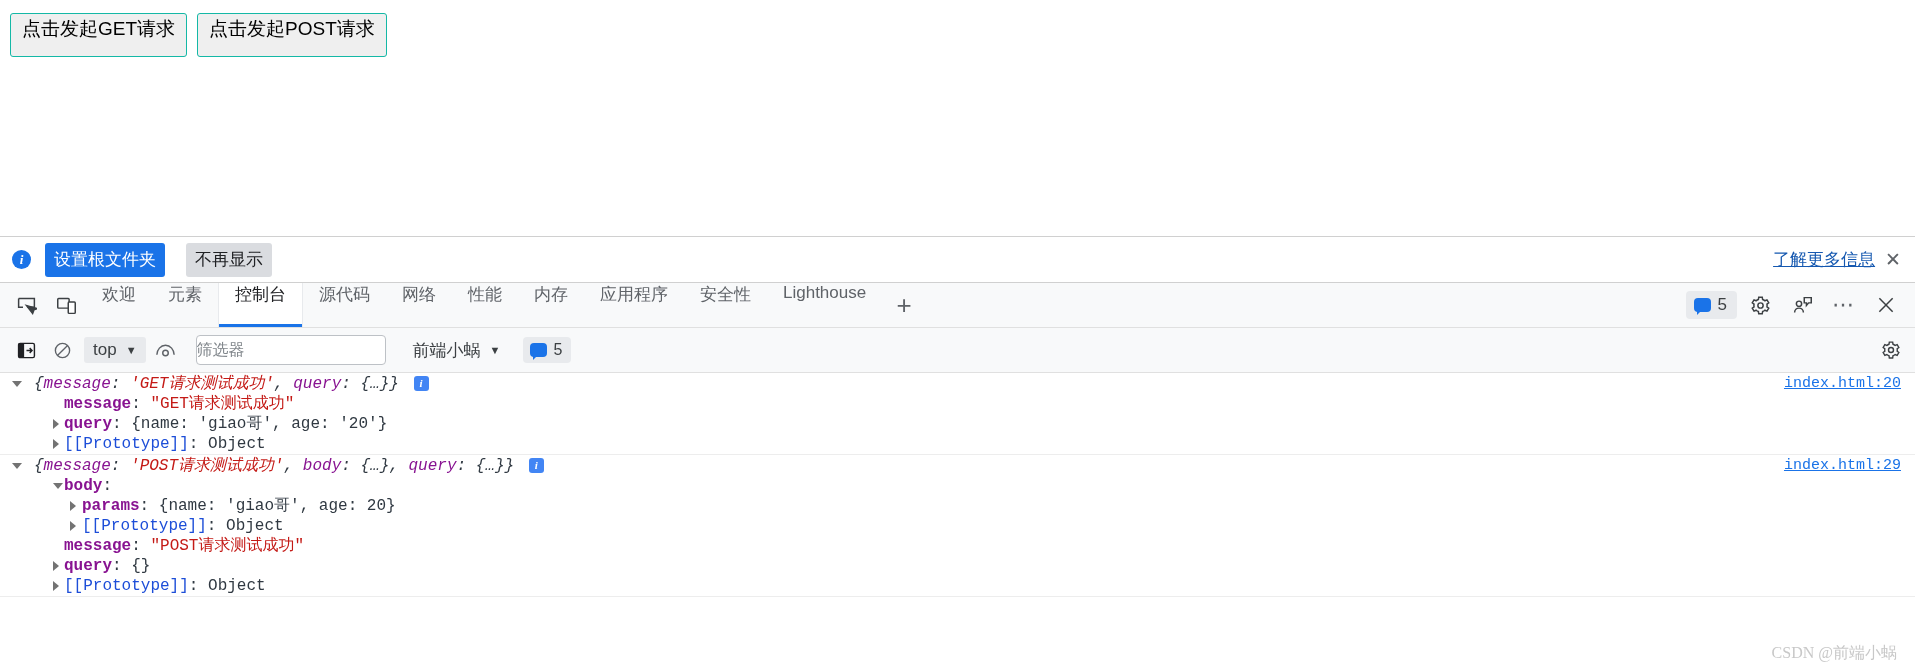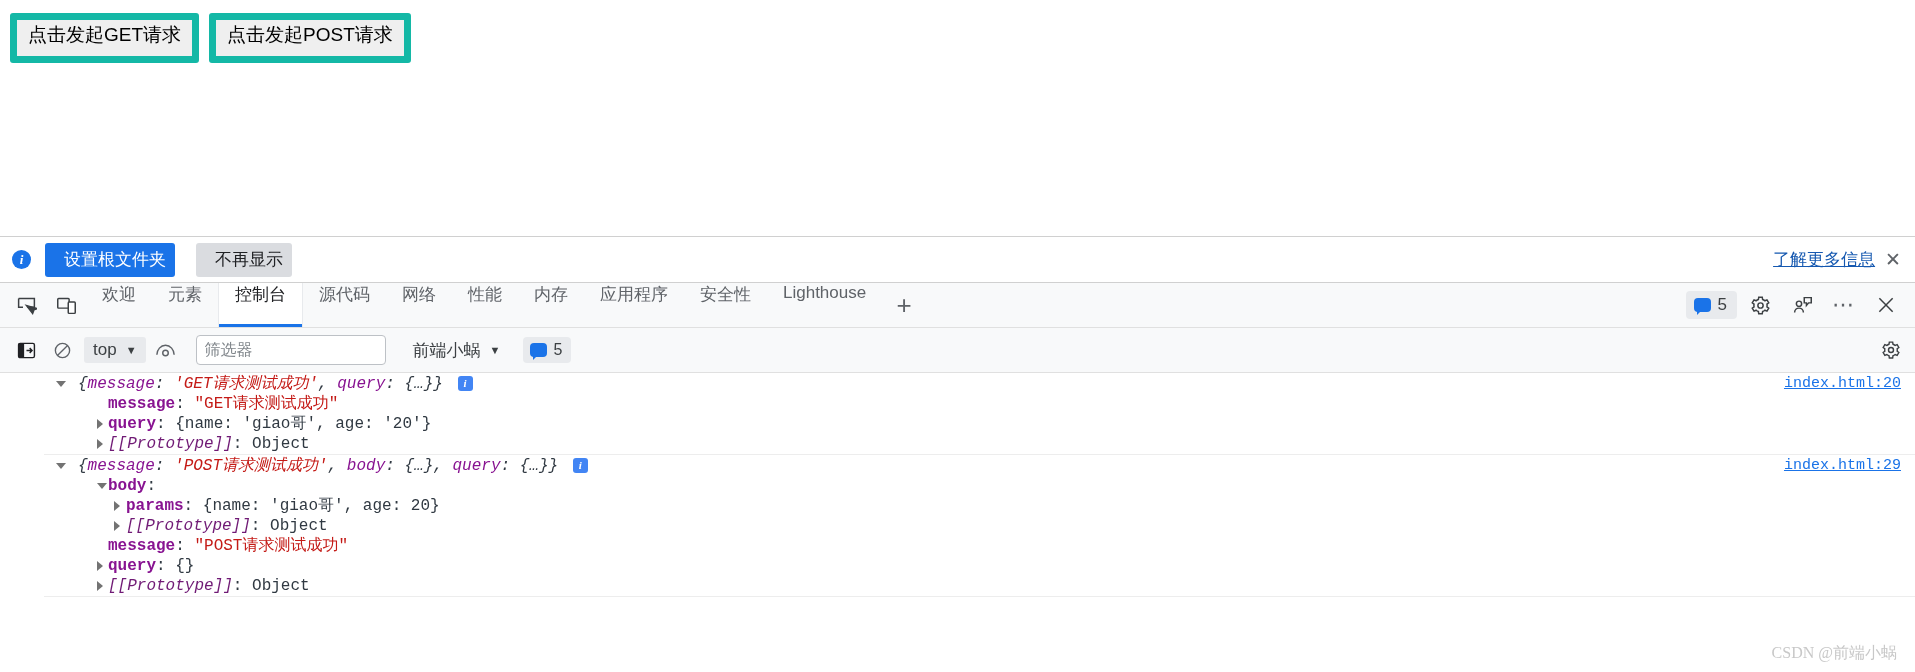--- a/index.html
+++ b/index.html
@@ -26,23 +26,23 @@
     background: #ffffff;
     padding: 13px 10px;
   }
   .btn-row { display: flex; gap: 10px; align-items: flex-start; }
   .html-button {
     font-family: "Liberation Sans", sans-serif;
     font-size: 19px;
     line-height: 1;
     color: #000000;
     background: #efefef;
-    border: 7px solid #14b8a6;
+    border: 1px solid #14b8a6;
     border-radius: 3px;
-    padding: 5px 11px 12px 11px;
+    padding: 5px 11px 18px 11px;
     cursor: pointer;
   }
 
   
   .infobar {
     position: absolute;
     left: 0; top: 236px;
     width: 1915px;
     height: 47px;
     background: #ffffff;
@@ -69,21 +69,21 @@
   .infobar-text {
     font-size: 17px;
     color: #202124;
     margin-left: 10px;
     white-space: nowrap;
   }
   .infobar-btn {
     font-size: 17px;
     border: none;
     border-radius: 3px;
-    padding: 5px 9px 6px 19px;
+    padding: 5px 9px 6px 9px;
     cursor: pointer;
     white-space: nowrap;
     font-family: "Liberation Sans", sans-serif;
   }
   .infobar-btn.primary { background: #1a73e8; color: #ffffff; margin-left: 14px; }
   .infobar-btn.secondary { background: #dadce0; color: #202124; margin-left: 21px; }
   .infobar-spacer { flex: 1 1 auto; }
   .infobar-link {
     font-size: 17px;
     color: #1558b0;
@@ -220,21 +220,21 @@
   }
   .caret { font-size: 11px; color: #3c4043; }
   .filter-input {
     width: 190px;
     height: 30px;
     border: 1px solid #bdc1c6;
     border-radius: 4px;
     background: #ffffff;
     font-size: 16px;
     color: #202124;
-    padding: 0 8px;
+    padding: 0 0;
     margin-left: 10px;
     font-family: "Liberation Sans", sans-serif;
   }
   .filter-input::placeholder { color: #80868b; }
   .level-select {
     display: flex; align-items: center; gap: 9px;
     font-size: 17px;
     color: #3c4043;
     cursor: pointer;
     margin-left: 18px;
@@ -252,21 +252,20 @@
   .ct-spacer { flex: 1 1 auto; }
 
   
   .console-log {
     position: relative;
     height: 299px;
     background: #ffffff;
     overflow: hidden;
     font-family: "Liberation Mono", monospace;
     font-size: 16px;
-    padding-left: 44px;
   }
   .log-group { border-bottom: 1px solid #ededed; position: relative; }
   .log-row {
     position: relative;
     height: 20px;
     line-height: 20px;
     white-space: nowrap;
     padding-left: 34px;
     color: #303942;
   }
@@ -312,21 +311,21 @@
     margin-left: 5px;
     font-family: "Liberation Serif", serif;
   }
   .obj-preview { font-style: italic; }
   .k-prop { color: #881391; font-weight: bold; }
   .v-str { color: #c41a16; }
   .punc { color: #303942; }
   .italic-str { color: #c41a16; font-style: italic; }
   .italic-key { color: #881391; font-style: italic; }
   .italic-punc { color: #303942; font-style: italic; }
-  .proto { color: #701a75; font-style: italic; }
+  .proto { color: #1d4ed8; }
 
   .watermark {
     position: absolute;
     right: 18px;
     bottom: 8px;
     font-size: 16px;
     color: #c8c8c8;
     font-family: Liberation Serif, serif;
     white-space: nowrap;
   }

